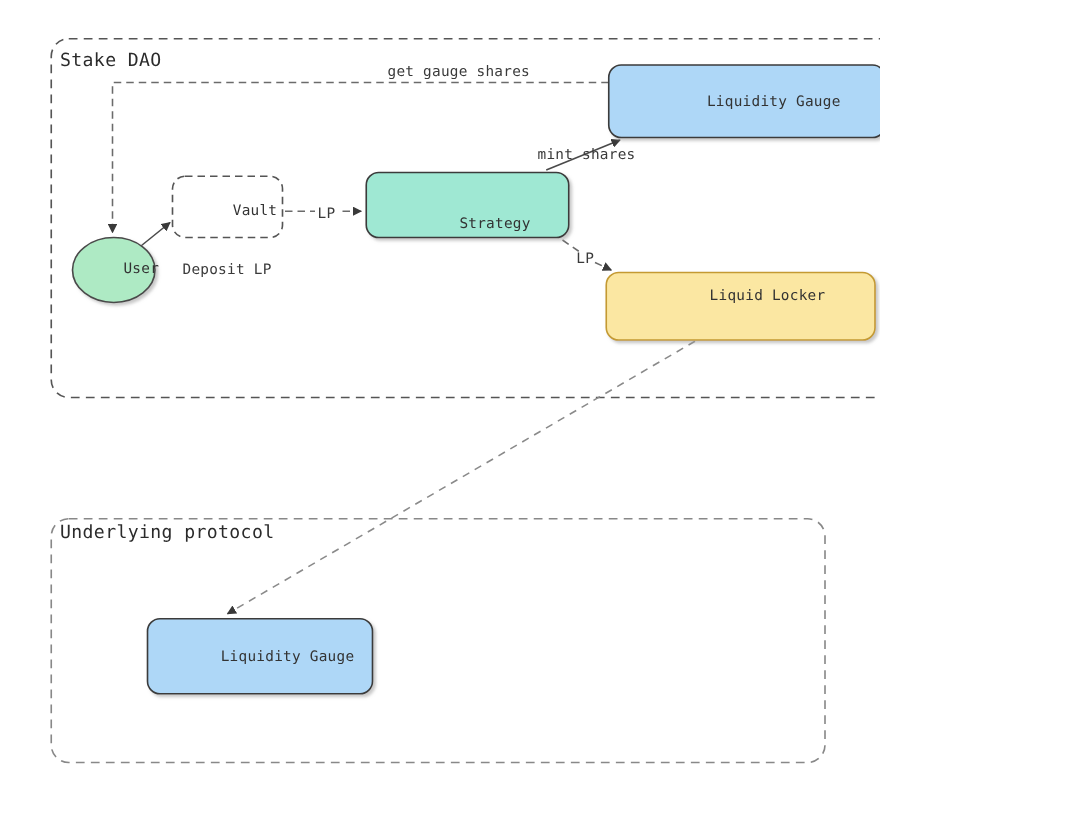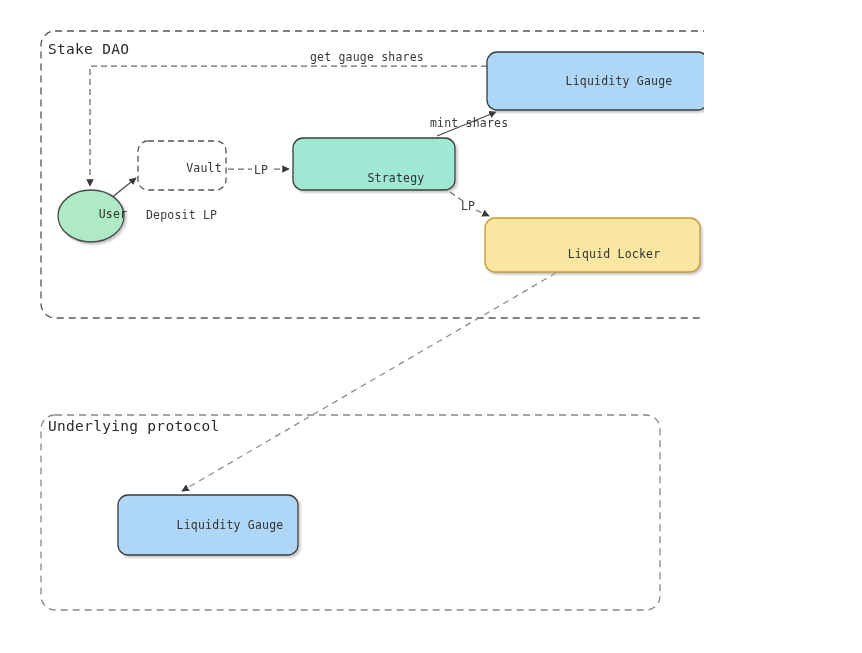--- a/index.html
+++ b/index.html
@@ -106,21 +106,21 @@
   <div class="group-title" style="left:48px; top:418px;">Underlying protocol</div>
 
   <div class="node-label centered" style="left:91px; top:214px;">User</div>
 
   <div class="node-label centered" style="left:182px; top:168px;">Vault</div>
 
   <div class="node-label centered" style="left:374px; top:164px;margin-top:14px;">Strategy</div>
 
   <div class="node-label centered" style="left:597px; top:81px;">Liquidity Gauge</div>
 
-  <div class="node-label centered" style="left:592px; top:254px;">Liquid Locker</div>
+  <div class="node-label centered" style="left:592px; top:236px;">Liquid Locker</div>
 
   <div class="node-label centered" style="left:208px; top:525px;">Liquidity Gauge</div>
 
   <div class="edge-label" style="left:294px; top:50px;margin-left:16px;">get gauge shares</div>
 
   <div class="edge-label" style="left:146px; top:208px;">Deposit LP</div>
 
   <div class="edge-label" style="left:254px; top:163px;">LP</div>
 
   <div class="edge-label" style="left:408px; top:116px;margin-left:22px;">mint shares</div>

